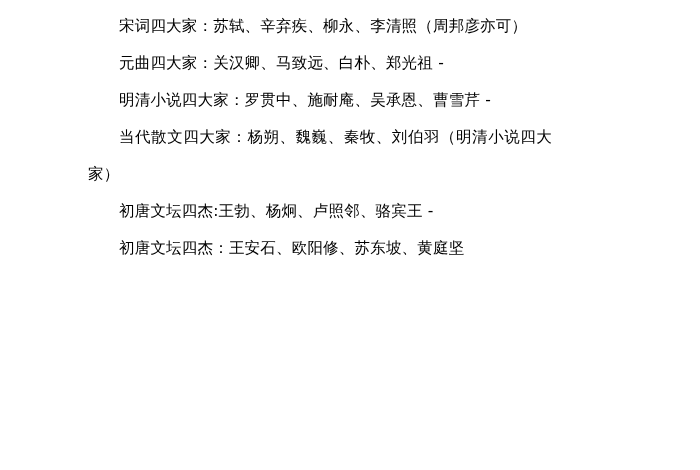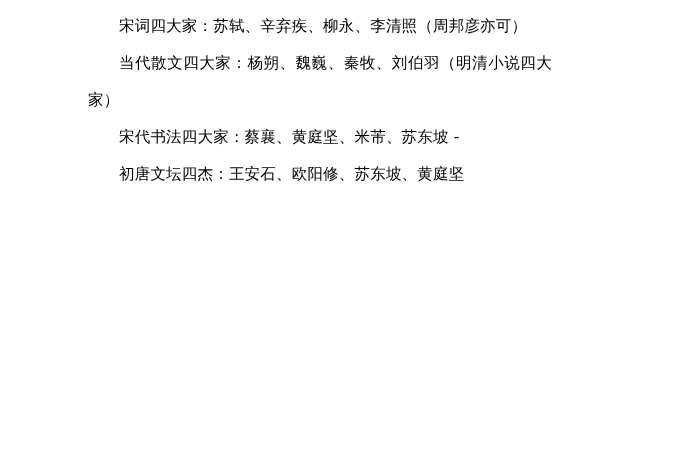--- a/index.html
+++ b/index.html
@@ -29,16 +29,18 @@
     text-align: justify;
     word-break: break-all;
     margin: 0;
   }
 </style>
 </head>
 <body>
 
 <div id="doc">
   <p class="para">宋词四大家：苏轼、辛弃疾、柳永、李清照（周邦彦亦可）</p>
+  <p class="para">元曲四大家：关汉卿、马致远、白朴、郑光祖 -</p>
+  <p class="para">明清小说四大家：罗贯中、施耐庵、吴承恩、曹雪芹 -</p>
   <p class="para">当代散文四大家：杨朔、魏巍、秦牧、刘伯羽（明清小说四大家）</p>
-  <p class="para">宋代书法四大家：蔡襄、黄庭坚、米芾、苏东坡 -</p>
+  <p class="para">初唐文坛四杰:王勃、杨炯、卢照邻、骆宾王 -</p>
   <p class="para">初唐文坛四杰：王安石、欧阳修、苏东坡、黄庭坚</p>
 </div>
 
 </body></html>

